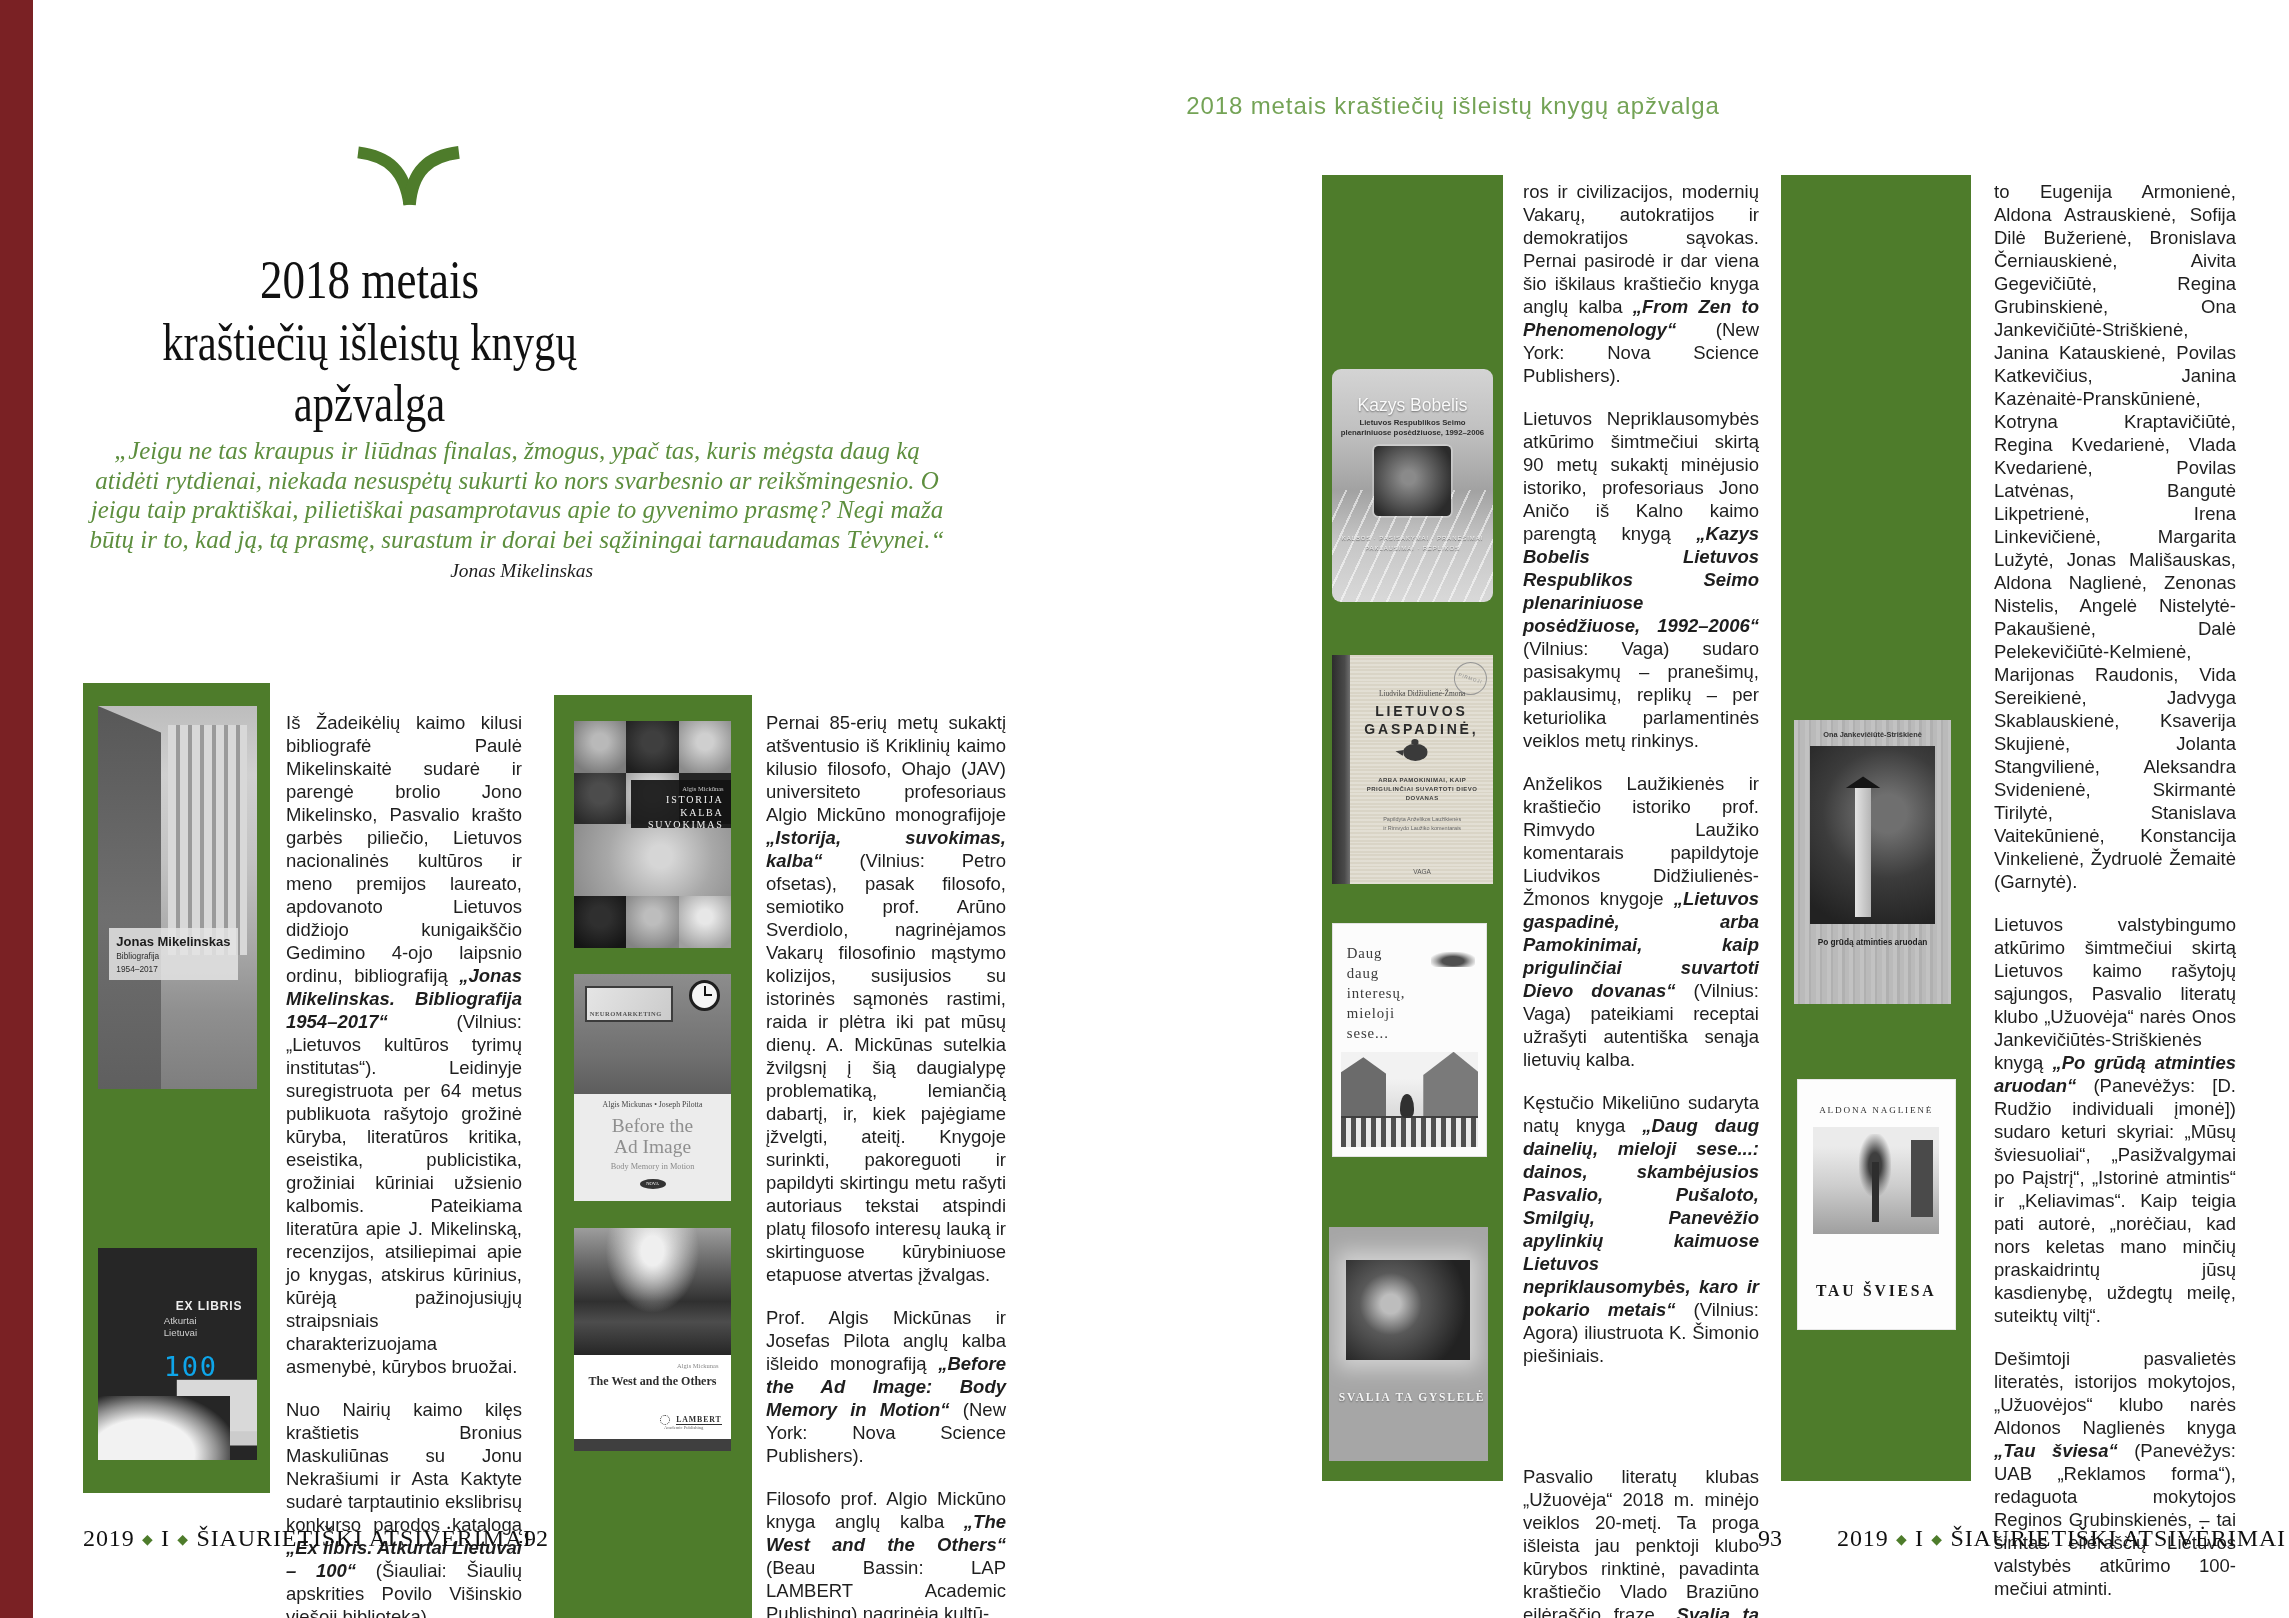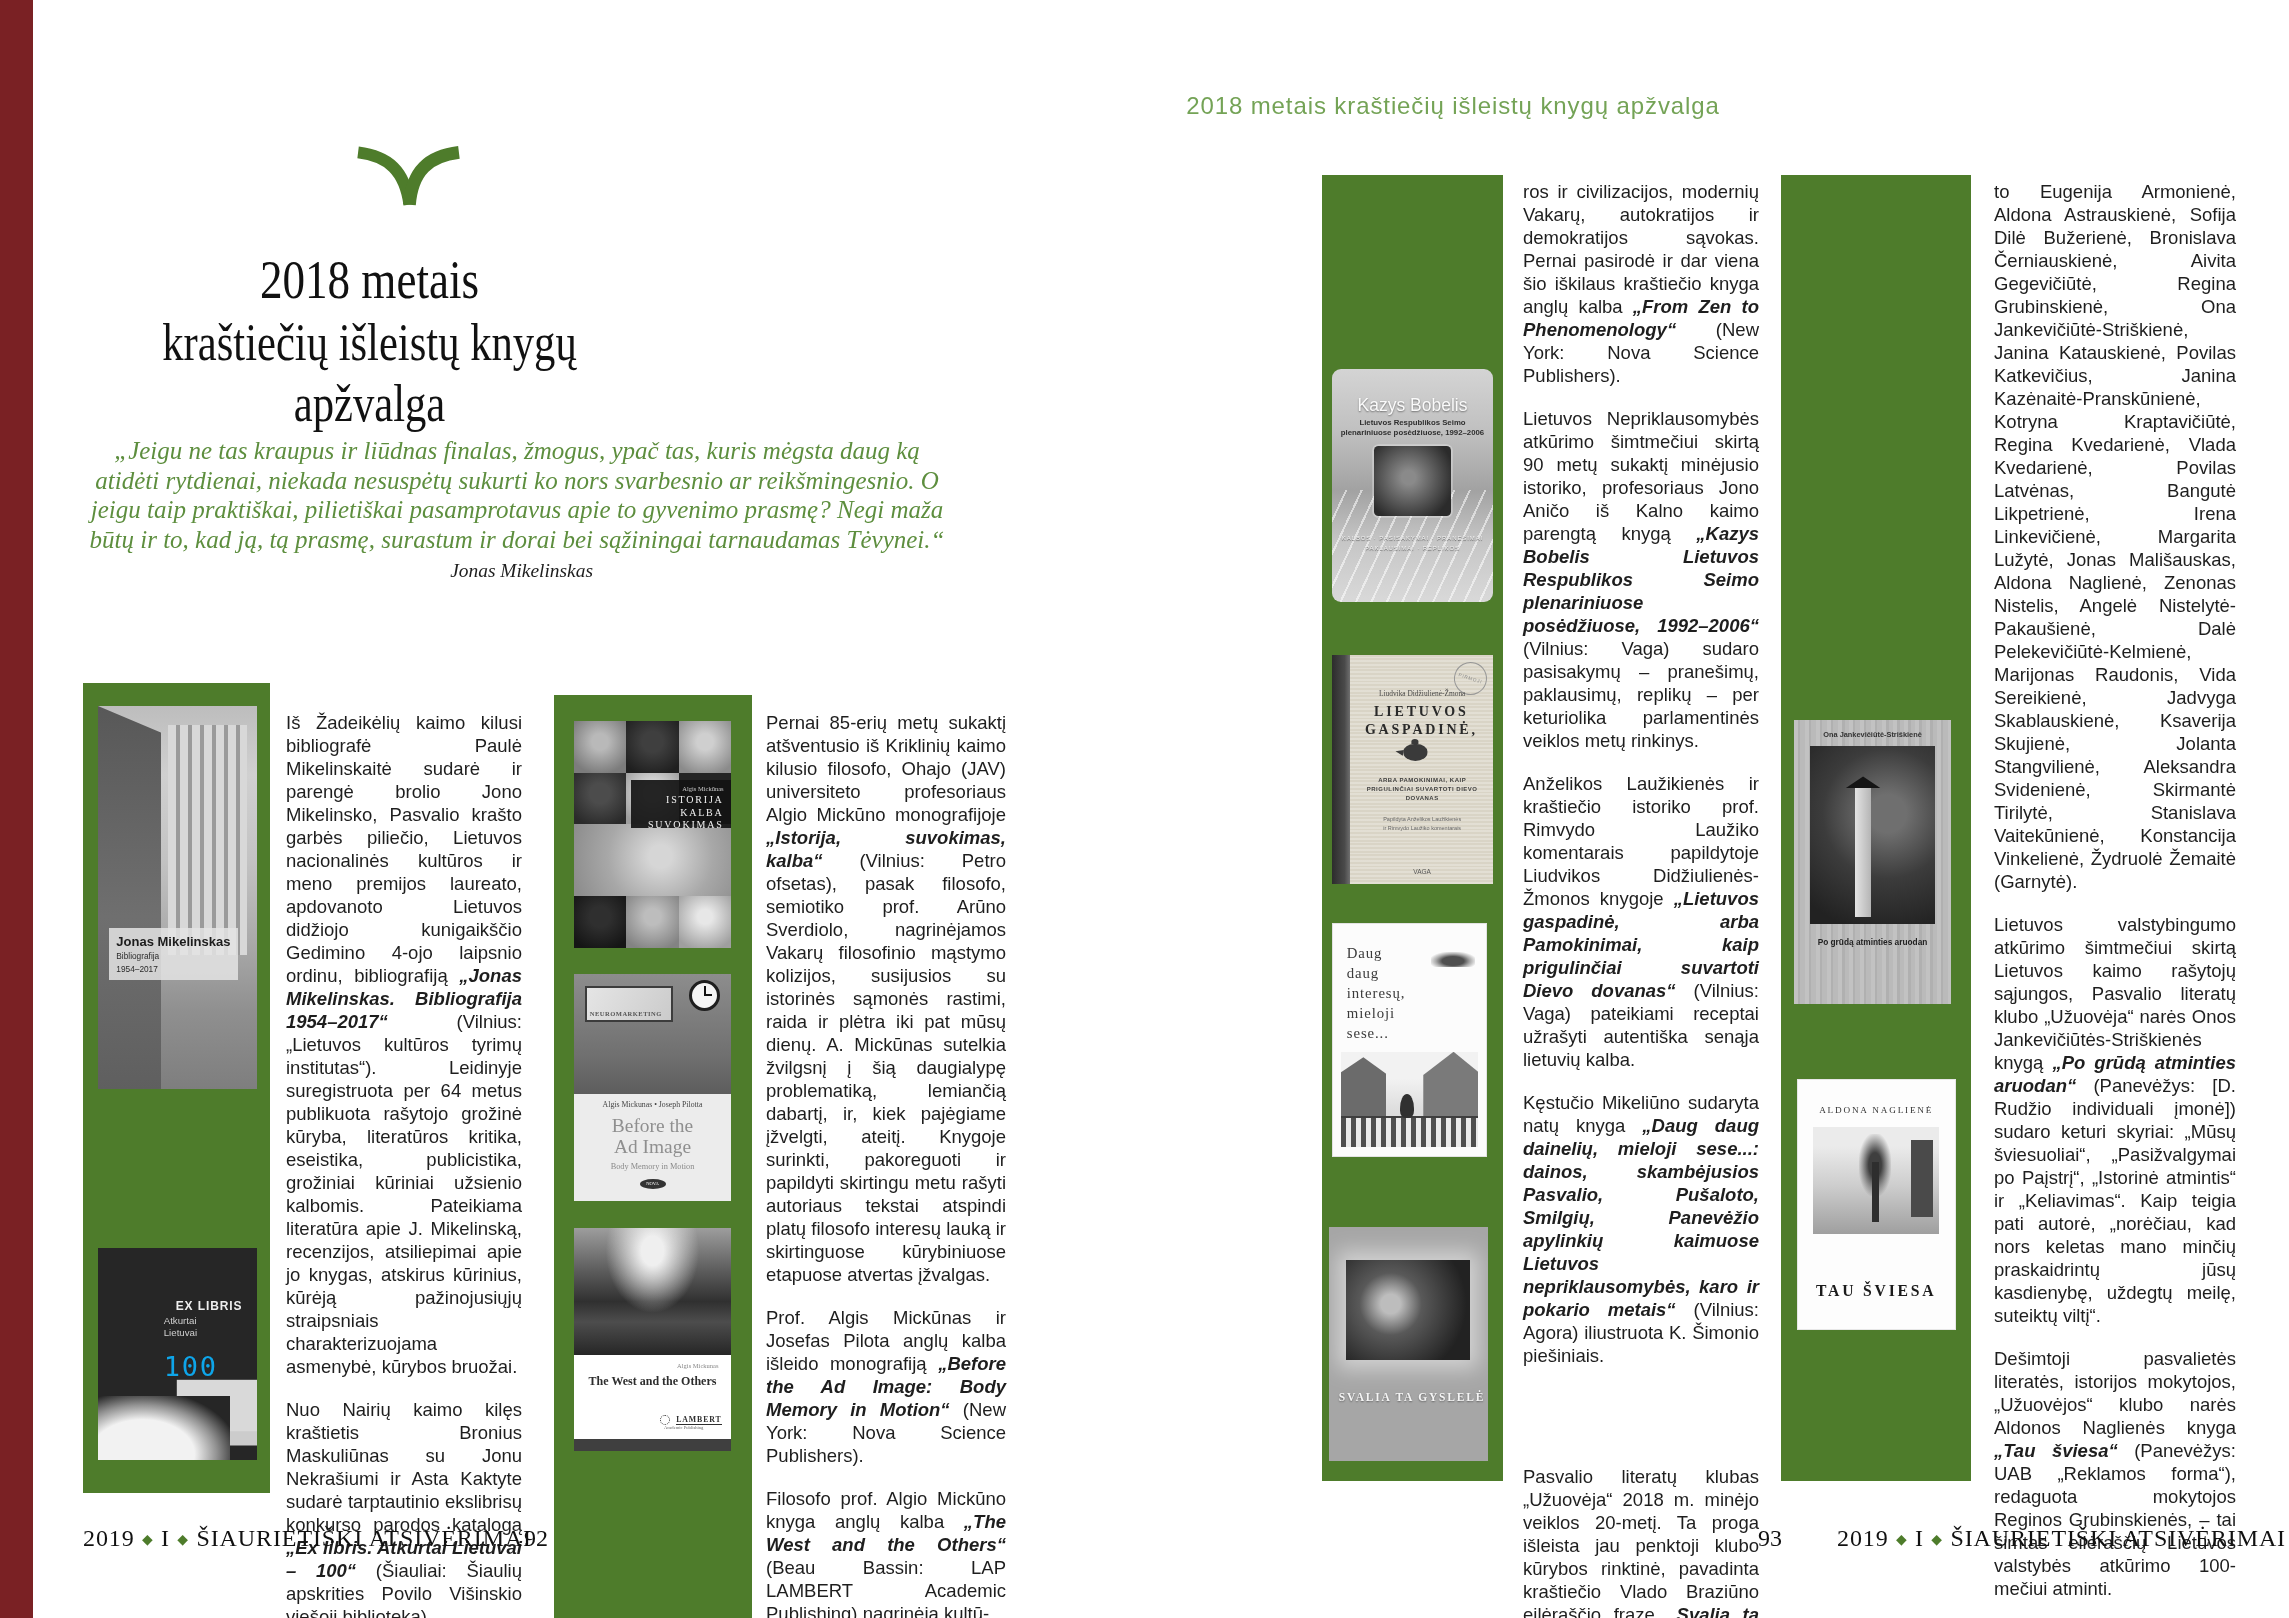--- a/index.html
+++ b/index.html
@@ -160,21 +160,21 @@
   .bk-gaspadine::before { content:""; position:absolute; inset:0;
     background:repeating-linear-gradient(0deg, rgba(255,255,255,.25) 0 1.8px, transparent 1.8px 3.7px); }
   .g-spine { position:absolute; left:0; top:0; bottom:0; width:11%;
     background:linear-gradient(90deg,#2c2c2c,#4a4a4a 70%,#6f6f6f); }
   .g-stamp { position:absolute; right:4%; top:3%; width:33px; height:33px; border:1.8px solid #979797;
     border-radius:50%; transform:rotate(18deg); color:#8a8a8a; font-size:4.6px; letter-spacing:0.9px;
     display:flex; align-items:center; justify-content:center; }
   .g-author { position:absolute; left:15%; right:3%; top:15%; text-align:center;
     font-family:"Liberation Serif", serif; font-size:7.4px; color:#4a4a4a; }
   .g-title { position:absolute; left:13%; right:2%; top:21%; text-align:center;
-    font-family:Liberation Serif, serif; font-weight:bold; font-size:14px; line-height:17.5px;
+    font-family:Liberation Sans, sans-serif; font-weight:bold; font-size:14px; line-height:17.5px;
     letter-spacing:2.8px; color:#2a2a2a; }
   .teapot { position:absolute; left:50%; top:39%; transform:translateX(-40%); width:24px; height:16.6px;
     background:#3a3a3a; border-radius:45% 45% 50% 50%; }
   .teapot::before { content:""; position:absolute; left:-7.4px; top:4.6px; border-top:3.7px solid transparent;
     border-bottom:3.7px solid transparent; border-right:8.3px solid #3a3a3a; transform:rotate(12deg); }
   .teapot::after { content:""; position:absolute; left:8.3px; top:-5.5px; width:7.4px; height:5.5px;
     background:#3a3a3a; border-radius:50% 50% 0 0; }
   .g-sub { position:absolute; left:15%; right:3%; top:53%; text-align:center; font-size:6px;
     font-weight:bold; letter-spacing:0.5px; color:#3f3f3f; line-height:8.8px; }
   .g-note { position:absolute; left:15%; right:3%; top:70%; text-align:center; font-size:5.5px; color:#666; line-height:8.3px; }

